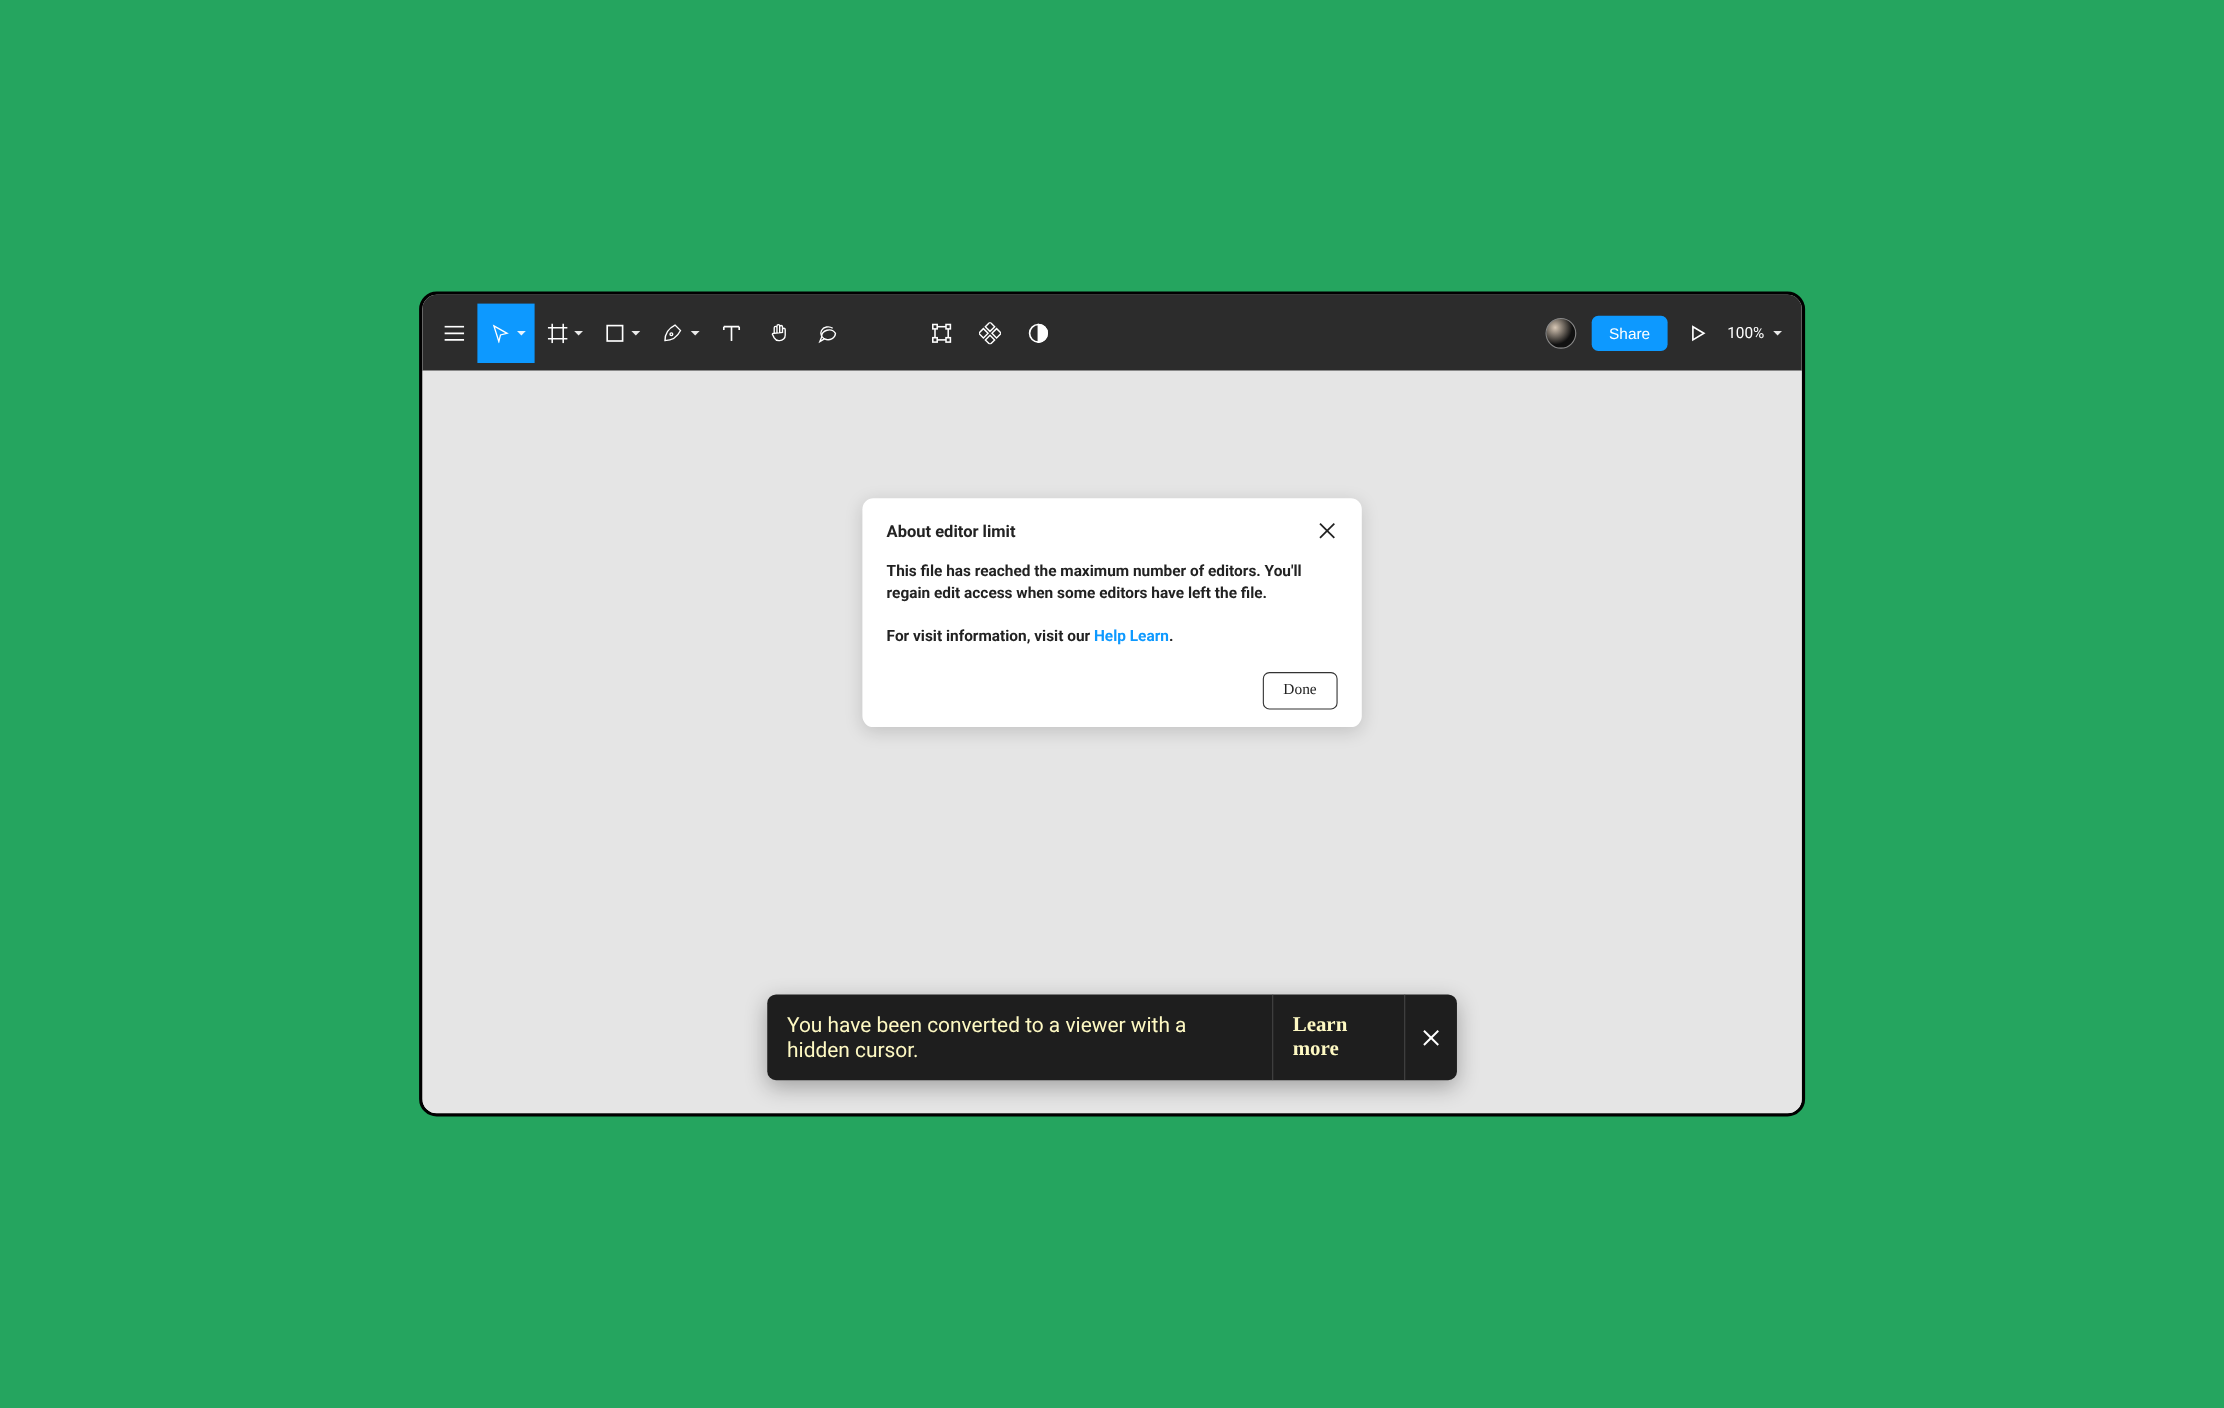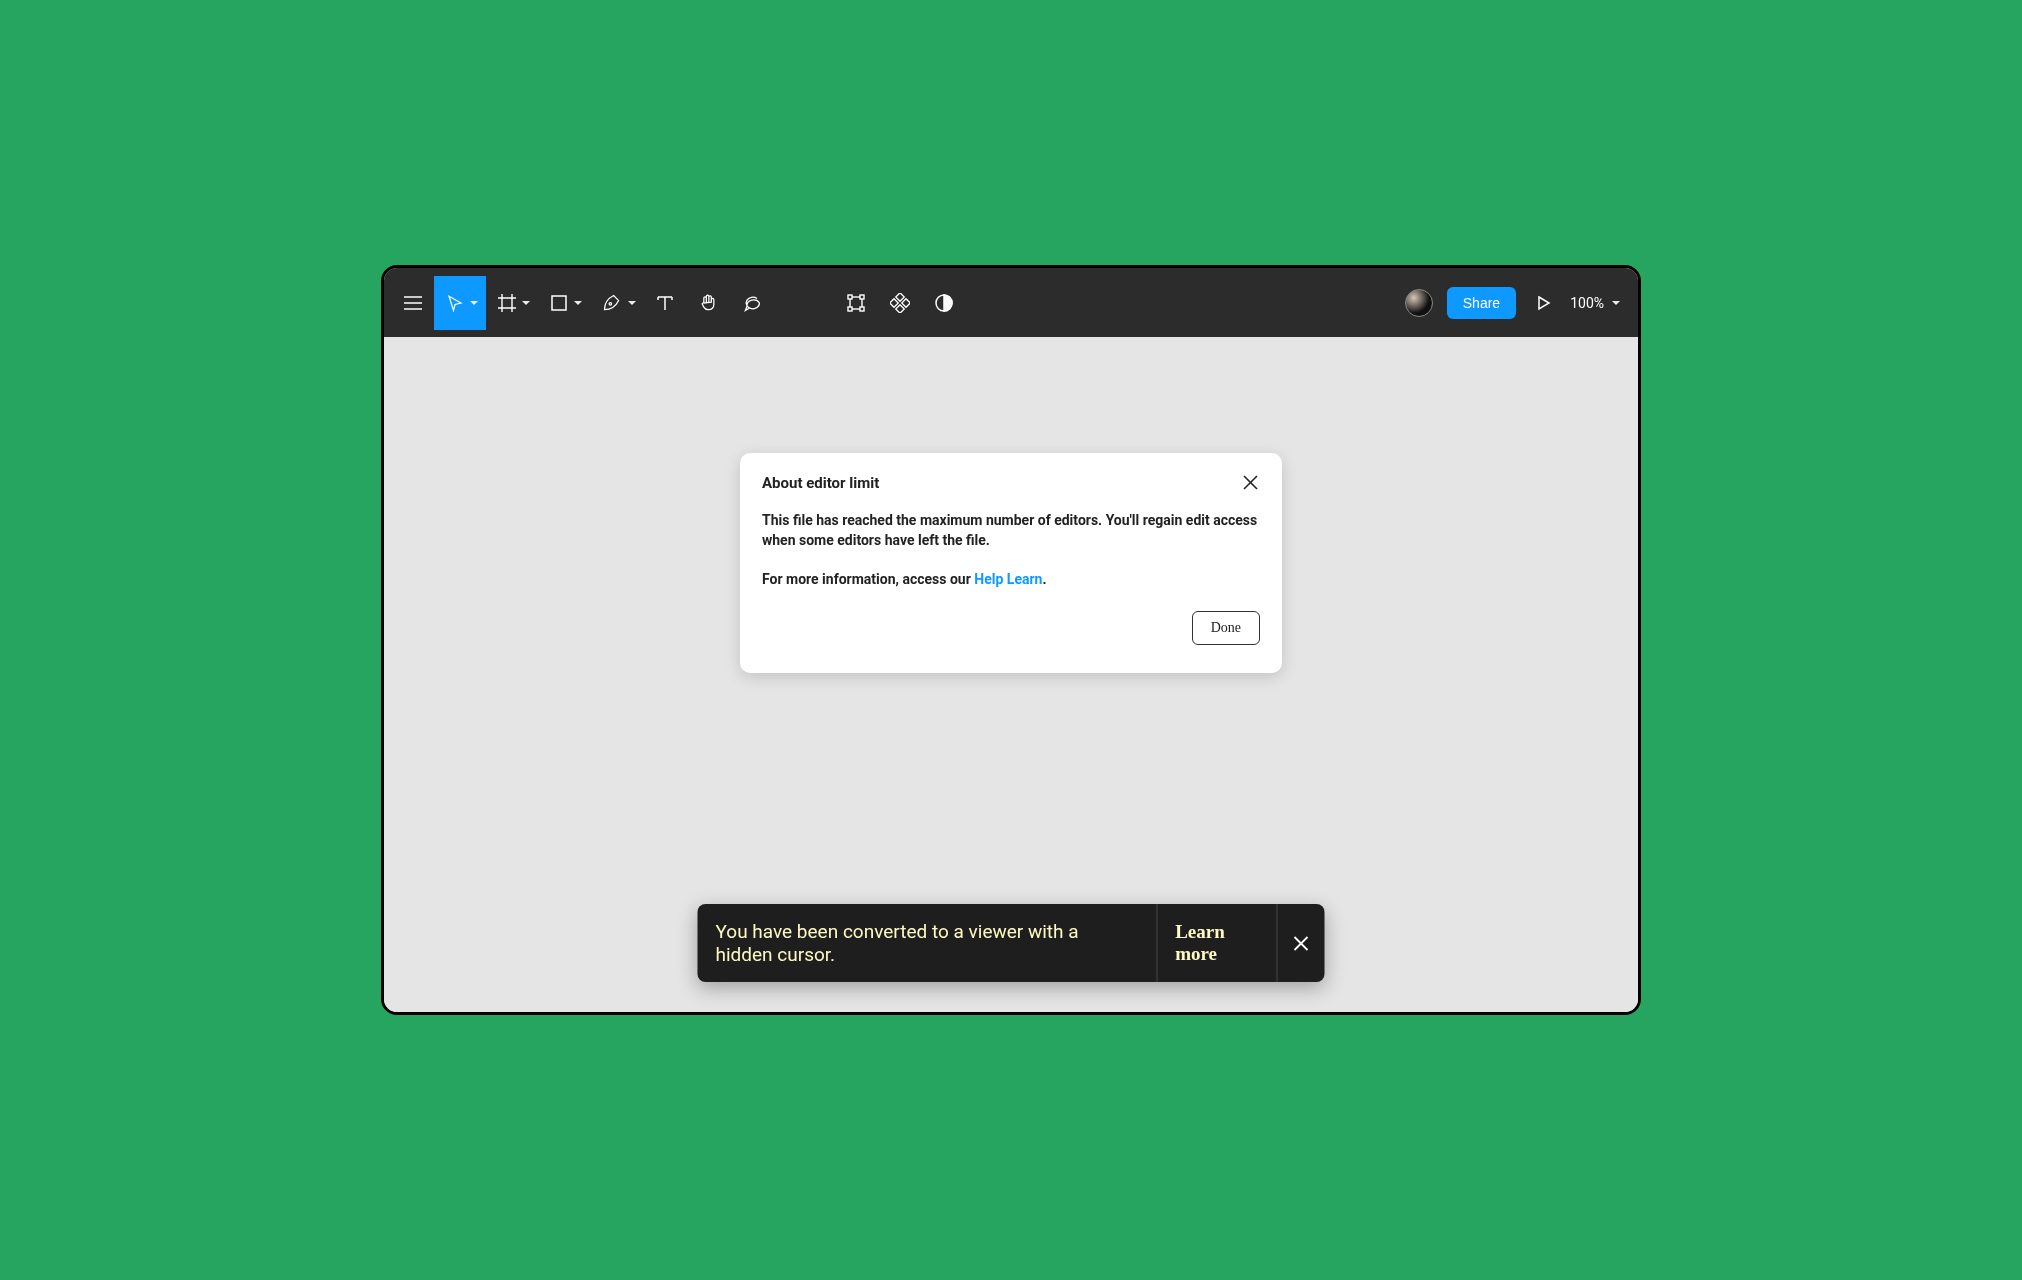--- a/index.html
+++ b/index.html
@@ -80,25 +80,25 @@
     cursor: pointer;
   }
   
   .canvas { flex: 1; position: relative; background: #e5e5e5; }
   
   .modal {
     position: absolute;
     top: 116px;
     left: 50%;
     transform: translateX(-50%);
-    width: 542px;
+    width: 454px;
     background: #fff;
     border-radius: 10px;
     box-shadow: 0 4px 16px rgba(0,0,0,.15);
-    padding: 20px 22px 28px;
+    padding: 20px 22px 16px;
   }
   .modal-header {
     display: flex;
     justify-content: space-between;
     align-items: center;
     margin-bottom: 18px;
   }
   .modal-title { font-size: 15px; font-weight: 700; color: #222; }
   .modal-close { cursor: pointer; color: #222; padding: 2px; }
   .modal-body { font-size: 14px; line-height: 1.45; color: #222; font-weight: bold; }
@@ -283,21 +283,21 @@
             <svg width="15" height="15" viewBox="0 0 15 15" stroke="#222" stroke-width="1.6">
                 <line x1="1" y1="1" x2="14" y2="14"></line>
                 <line x1="14" y1="1" x2="1" y2="14"></line>
               </svg>
           </span>
         </div>
       </div>
       <div class="modal-body">
         <p>This file has reached the maximum number of editors. You'll regain edit access when some editors have left the file.</p>
         <p>
-          <span>For more information, access our </span><span class="link">Help Learn</span><span>.</span>
+          <span>For visit information, visit our </span><span class="link">Help Learn</span><span>.</span>
         </p>
       </div>
       <div class="modal-footer">
         <button class="done-btn">Done</button>
       </div>
     </div>
 
     <div class="toast">
       <div class="toast-msg">You have been converted to a viewer with a hidden cursor.</div>
       <div class="toast-sep"></div>

